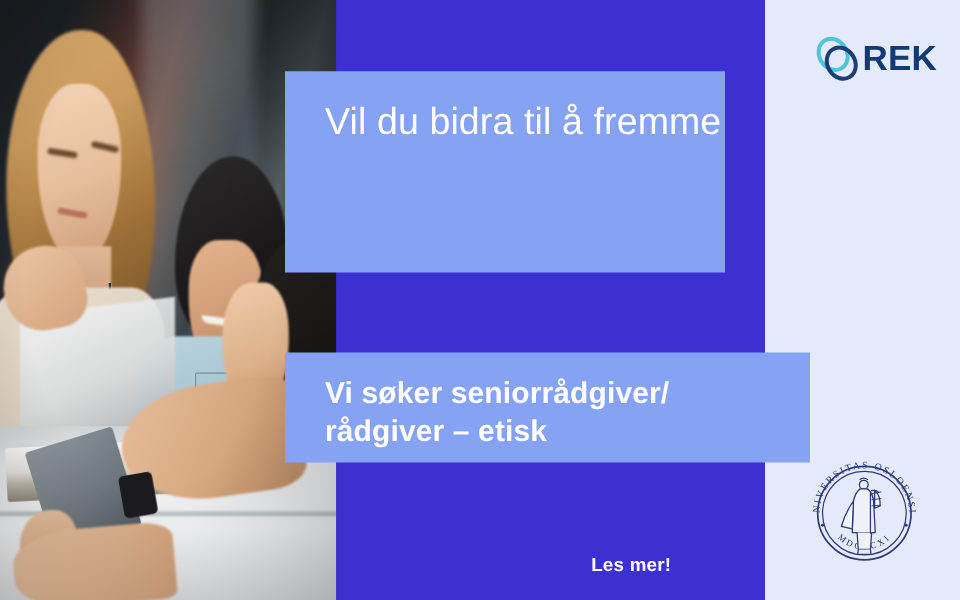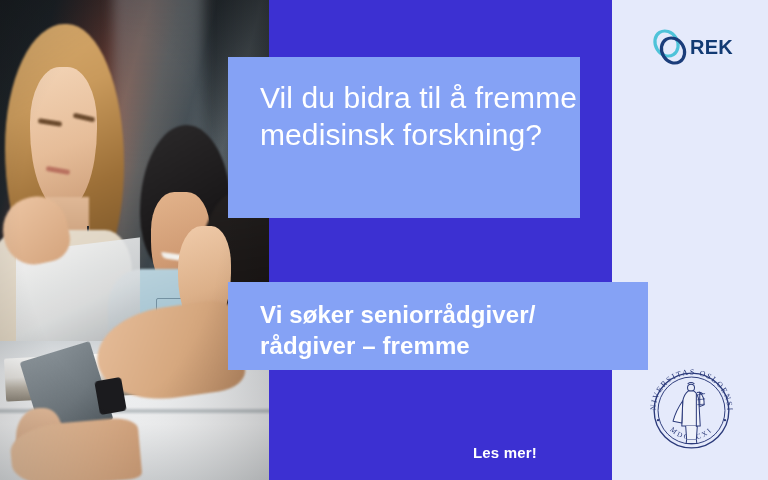--- a/index.html
+++ b/index.html
@@ -348,21 +348,21 @@
     width: 88px;
     height: 42px;
     display: flex;
     align-items: center;
     gap: 2px;
     cursor: pointer;
   }
   .rek-mark { width: 40px; height: 40px; flex: none; }
   .rek-word {
     color: #123a73;
-    font-size: 20px;
+    font-size: 28px;
     font-weight: bold;
     letter-spacing: .2px;
     line-height: 1;
     margin-left: -2px;
   }
 
   
   .uio-seal {
     position: absolute;
     left: 643px;
@@ -412,26 +412,25 @@
 
     <div class="photo-vignette"></div>
   </div>
 
   <div class="blue-panel"></div>
 
   <div class="pale-panel"></div>
 
   <div class="card card-headline">
     <div class="line">Vil du bidra til å fremme</div>
-    <div class="line">medisinsk forskning?</div>
   </div>
 
   <div class="card card-role">
     <div class="line">Vi søker seniorrådgiver/</div>
-    <div class="line">rådgiver – fremme</div>
+    <div class="line">rådgiver – etisk</div>
   </div>
 
   <div class="cta">Les mer!</div>
 
   <div class="rek-logo">
     <span class="rek-mark">
       <svg viewBox="0 0 40 40" xmlns="http://www.w3.org/2000/svg">
         <ellipse cx="16.5" cy="16.5" rx="11" ry="13" transform="rotate(-32 16.5 16.5)" fill="none" stroke="#4fc3d9" stroke-width="3.2"></ellipse>
         <ellipse cx="23" cy="23.5" rx="11" ry="13" transform="rotate(-32 23 23.5)" fill="none" stroke="#1b3d7a" stroke-width="3.2"></ellipse>
       </svg>

